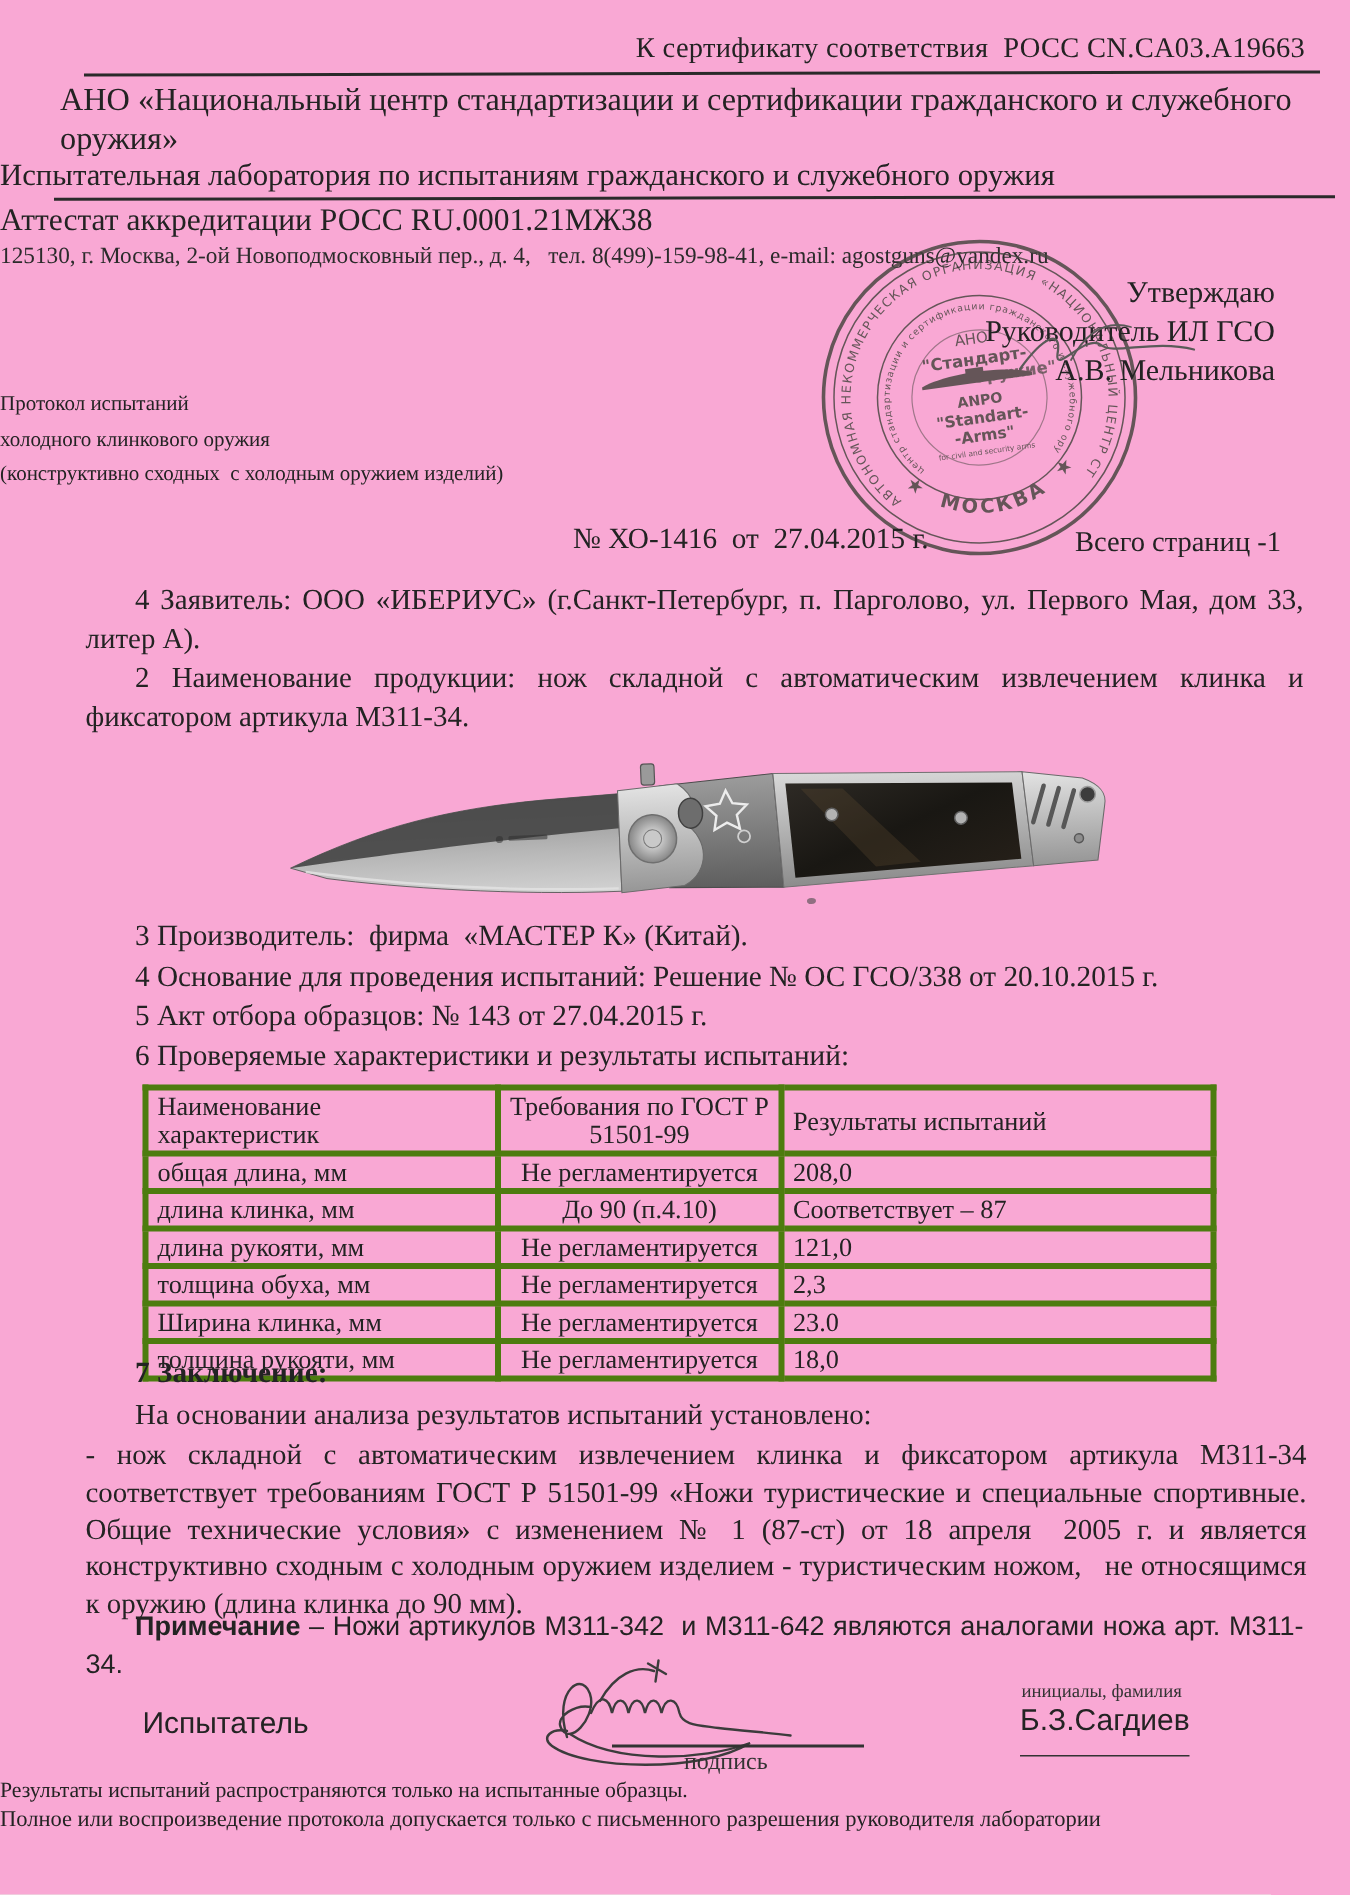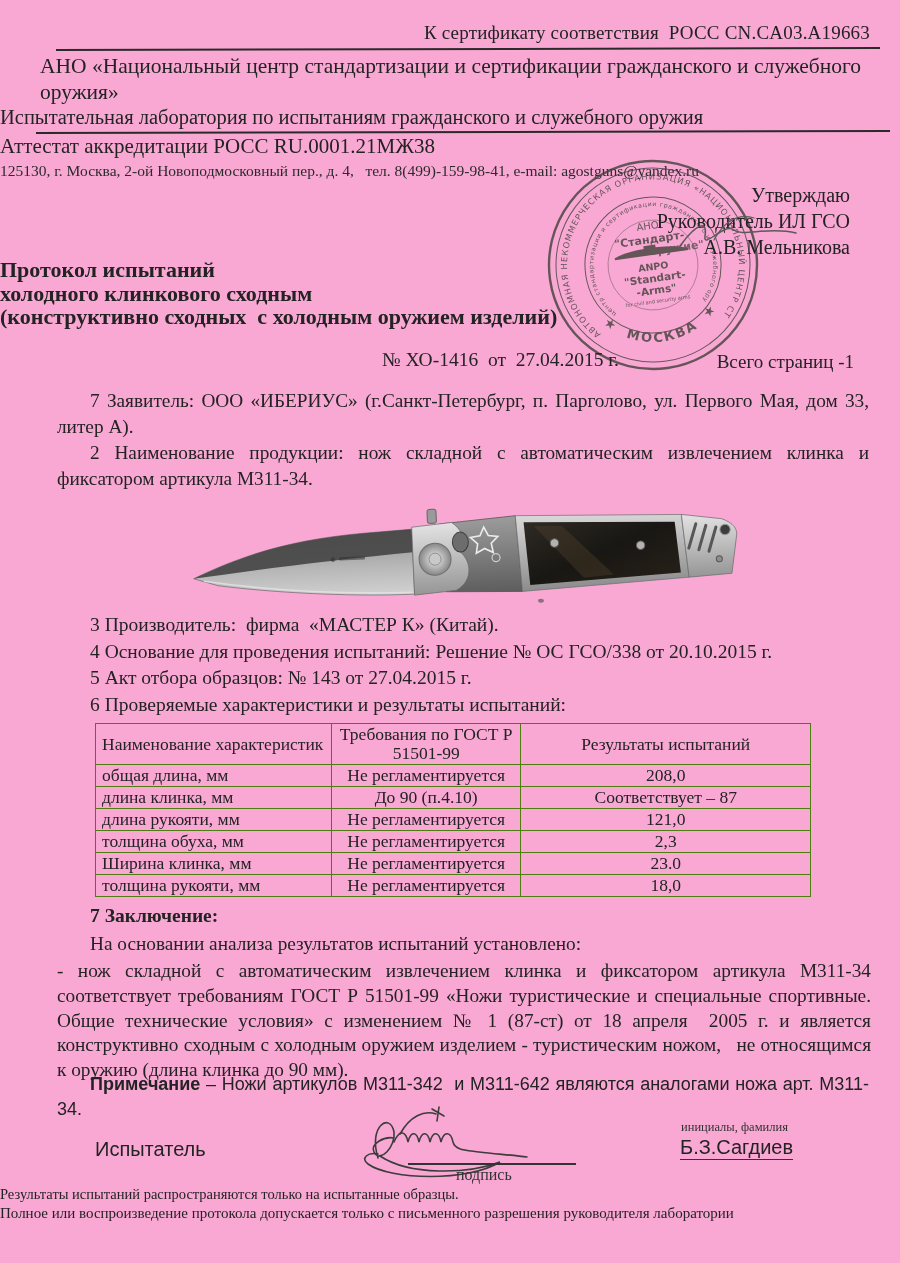--- a/index.html
+++ b/index.html
@@ -14,53 +14,53 @@
   .cert-line{top:22px;right:30px;font-size:19px;letter-spacing:.2px;}
   .hr1{top:48px;left:56px;width:824px;transform:rotate(-.15deg);}
   .org-name{top:53px;left:40px;width:822px;font-size:21.5px;line-height:26px;}
   .lab-line{top:106px;left:0;width:900px;font-size:20.5px;}
   .hr2{top:131px;left:36px;width:854px;height:2px;transform:rotate(-.12deg);}
   .accred{top:134px;left:0;width:900px;font-size:21px;}
   .addr{top:162px;left:0;width:780px;font-size:15.5px;color:#2b2b2b;}
   .stamp{top:150px;left:538px;opacity:.82;}
   .approval{top:182px;right:50px;text-align:right;font-size:20px;line-height:26px;}
   .approver-sig{top:206px;right:96px;}
-  .title-block{top:258px;left:0;width:900px;font-weight:bold;font-size:22px;line-height:23.5px;}
+  .title-block{top:258px;left:0;width:900px;font-weight:normal;font-size:14px;line-height:23.5px;}
   .proto-num{top:349px;left:382px;font-size:19.5px;}
   .proto-pages{top:351px;right:46px;font-size:19px;}
   .para{left:57px;width:812px;text-align:justify;text-indent:33px;font-size:19.3px;line-height:25.5px;}
   .p1{top:388px;}
   .p2{top:440px;}
   .knife{top:497px;left:183px;}
   .items{top:612px;left:57px;width:812px;font-size:19.5px;line-height:26.5px;}
   .items div{text-indent:33px;font-family:Liberation Serif, serif;}
   table.results{
     position:absolute;top:723px;left:95px;width:716px;
     border-collapse:collapse;font-size:17.5px;color:#232323;
   }
   table.results th,table.results td{
-    border:1px solid #4d7c0f;padding:0 6px;font-weight:normal;line-height:19px;
+    border:4px solid #4d7c0f;padding:0 6px;font-weight:normal;line-height:19px;
   }
   table.results th{height:40px;}
   table.results td{height:21px;}
   .c1{width:33%;text-align:left;}
   .c2{width:26.5%;text-align:center;}
-  .c3{width:40.5%;text-align:center;}
+  .c3{width:40.5%;text-align:left;}
   .concl-head{top:905px;left:90px;font-size:19.5px;font-weight:bold;}
   .concl-intro{top:933px;left:90px;font-size:19.3px;}
   .concl-body{top:959px;left:57px;width:814px;text-align:justify;font-size:19.3px;line-height:24.8px;}
   .note{top:1072px;left:57px;width:812px;font-family:"Liberation Sans",sans-serif;
         font-size:18px;line-height:25px;text-align:justify;text-indent:33px;}
   .note b{font-weight:bold;}
   .sig-role{top:1138px;left:95px;font-family:"Liberation Sans",sans-serif;font-size:20px;}
   .sig-scribble{top:1106px;left:348px;}
   .sig-line{top:1163px;left:408px;width:168px;height:2px;background:#333;}
   .sig-caption{top:1166px;left:456px;font-size:16px;color:#333;}
   .sig-name{top:1136px;left:680px;font-family:"Liberation Sans",sans-serif;font-size:20px;
-            border-bottom:1.5px solid #333;padding-bottom:0;}
+            border-bottom:1.5px solid #333;padding-bottom:11px;}
   .sig-name-caption{top:1120px;left:681px;font-size:12.5px;color:#333;}
   .foot1{top:1186px;left:0;width:900px;font-size:14.5px;}
   .foot2{top:1205px;left:0;width:900px;font-size:15px;}
 </style>
 </head>
 <body>
 
 <div class="page">
 
   <div class="abs cert-line">К сертификату соответствия&nbsp; РОСС CN.CA03.A19663</div>
@@ -110,28 +110,28 @@
     <div>Руководитель ИЛ ГСО</div>
     <div>А.В. Мельникова</div>
   </div>
   <svg class="abs approver-sig" width="130" height="52" viewBox="0 0 130 52">
     <path d="M6,40 C22,18 34,13 31,30 C29,44 50,16 60,24 C68,31 95,20 122,27" fill="none" stroke="#5a5a58" stroke-width="1.5" stroke-linecap="round"></path>
     <path d="M40,34 C52,12 66,8 80,12" fill="none" stroke="#5a5a58" stroke-width="1.2" stroke-linecap="round"></path>
   </svg>
 
   <div class="abs title-block center">
     <div>Протокол испытаний</div>
-    <div>холодного клинкового сходным</div>
+    <div>холодного клинкового оружия</div>
     <div>(конструктивно сходных&nbsp; с холодным оружием изделий)</div>
   </div>
 
   <div class="abs proto-num">№ ХО-1416&nbsp; от&nbsp; 27.04.2015 г.</div>
   <div class="abs proto-pages">Всего страниц -1</div>
 
-  <div class="abs para p1">7 Заявитель: ООО «ИБЕРИУС» (г.Санкт-Петербург, п. Парголово, ул. Первого Мая, дом 33, литер А).</div>
+  <div class="abs para p1">4 Заявитель: ООО «ИБЕРИУС» (г.Санкт-Петербург, п. Парголово, ул. Первого Мая, дом 33, литер А).</div>
   <div class="abs para p2">2 Наименование продукции: нож складной с автоматическим извлечением клинка и фиксатором артикула М311-34.</div>
 
   <svg class="abs knife" width="560" height="112" viewBox="0 0 560 112">
     <defs>
       <linearGradient id="gBlade" x1="0" y1="0" x2="0" y2="1">
         <stop offset="0" stop-color="#8f8f8f"></stop>
           <stop offset=".55" stop-color="#b7b7b7"></stop>
           <stop offset="1" stop-color="#d2d2d2"></stop>
       </linearGradient>
       <linearGradient id="gSteel" x1="0" y1="0" x2="0" y2="1">

